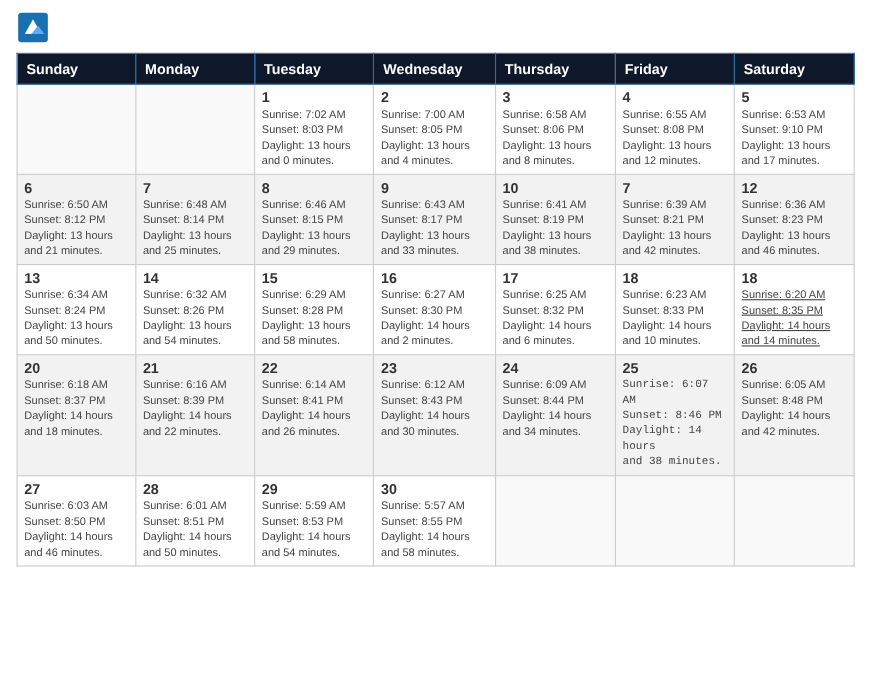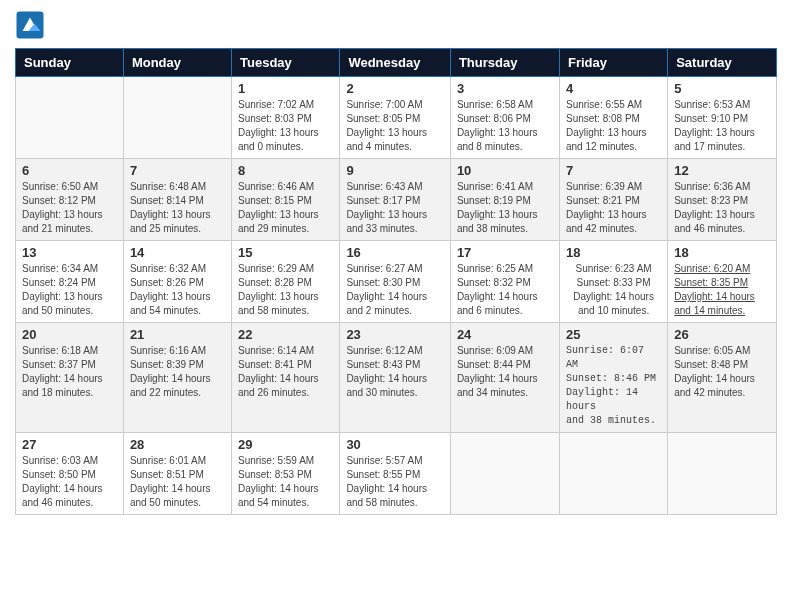--- a/index.html
+++ b/index.html
@@ -249,21 +249,21 @@
           </td>
           <td>
             <span class="day-num">17</span>
             <div class="day-info" style="white-space: pre-line;">Sunrise: 6:25 AM
 Sunset: 8:32 PM
 Daylight: 14 hours
 and 6 minutes.</div>
           </td>
           <td>
             <span class="day-num">18</span>
-            <div class="day-info" style="white-space: pre-line; text-align: center;">Sunrise: 6:23 AM
+            <div class="day-info" style="white-space: pre-line;">Sunrise: 6:23 AM
 Sunset: 8:33 PM
 Daylight: 14 hours
 and 10 minutes.</div>
           </td>
           <td>
             <span class="day-num">18</span>
             <div class="day-info" style="white-space: pre-line; text-decoration: underline;">Sunrise: 6:20 AM
 Sunset: 8:35 PM
 Daylight: 14 hours
 and 14 minutes.</div>

